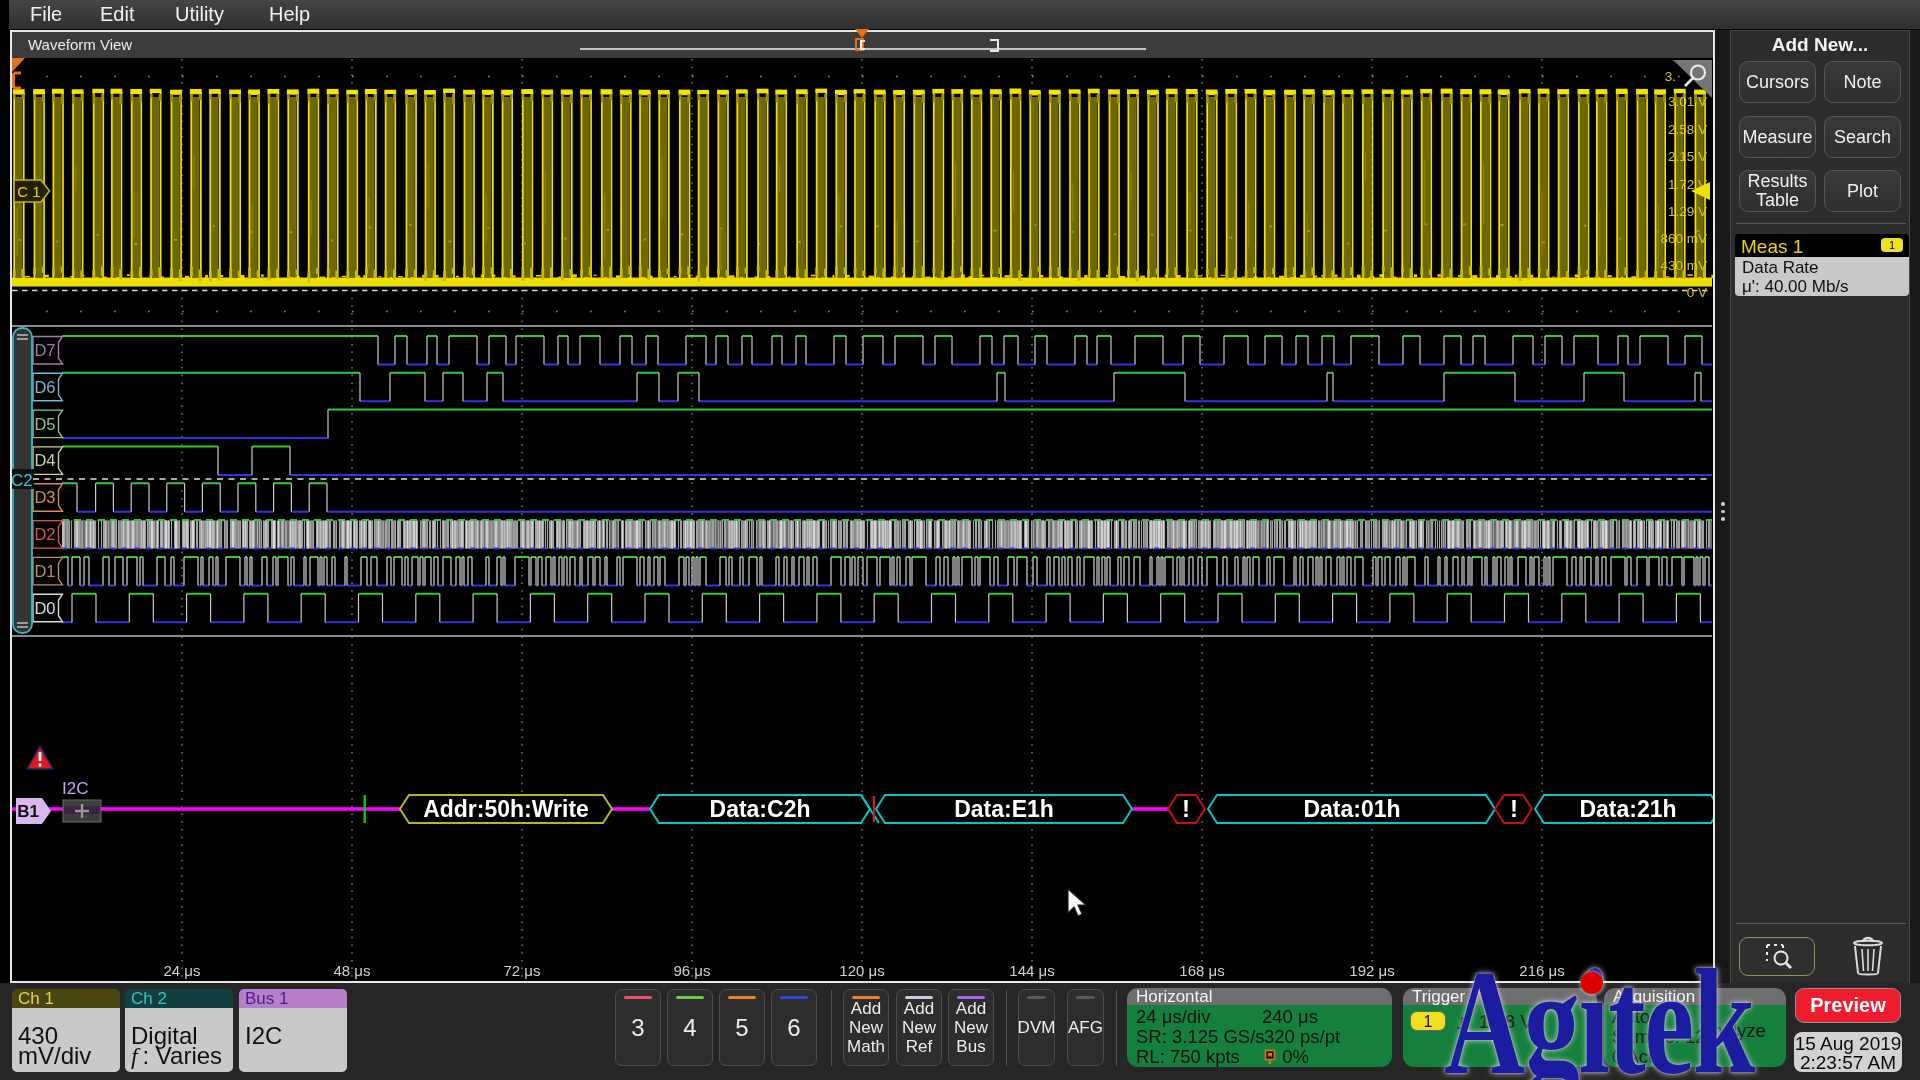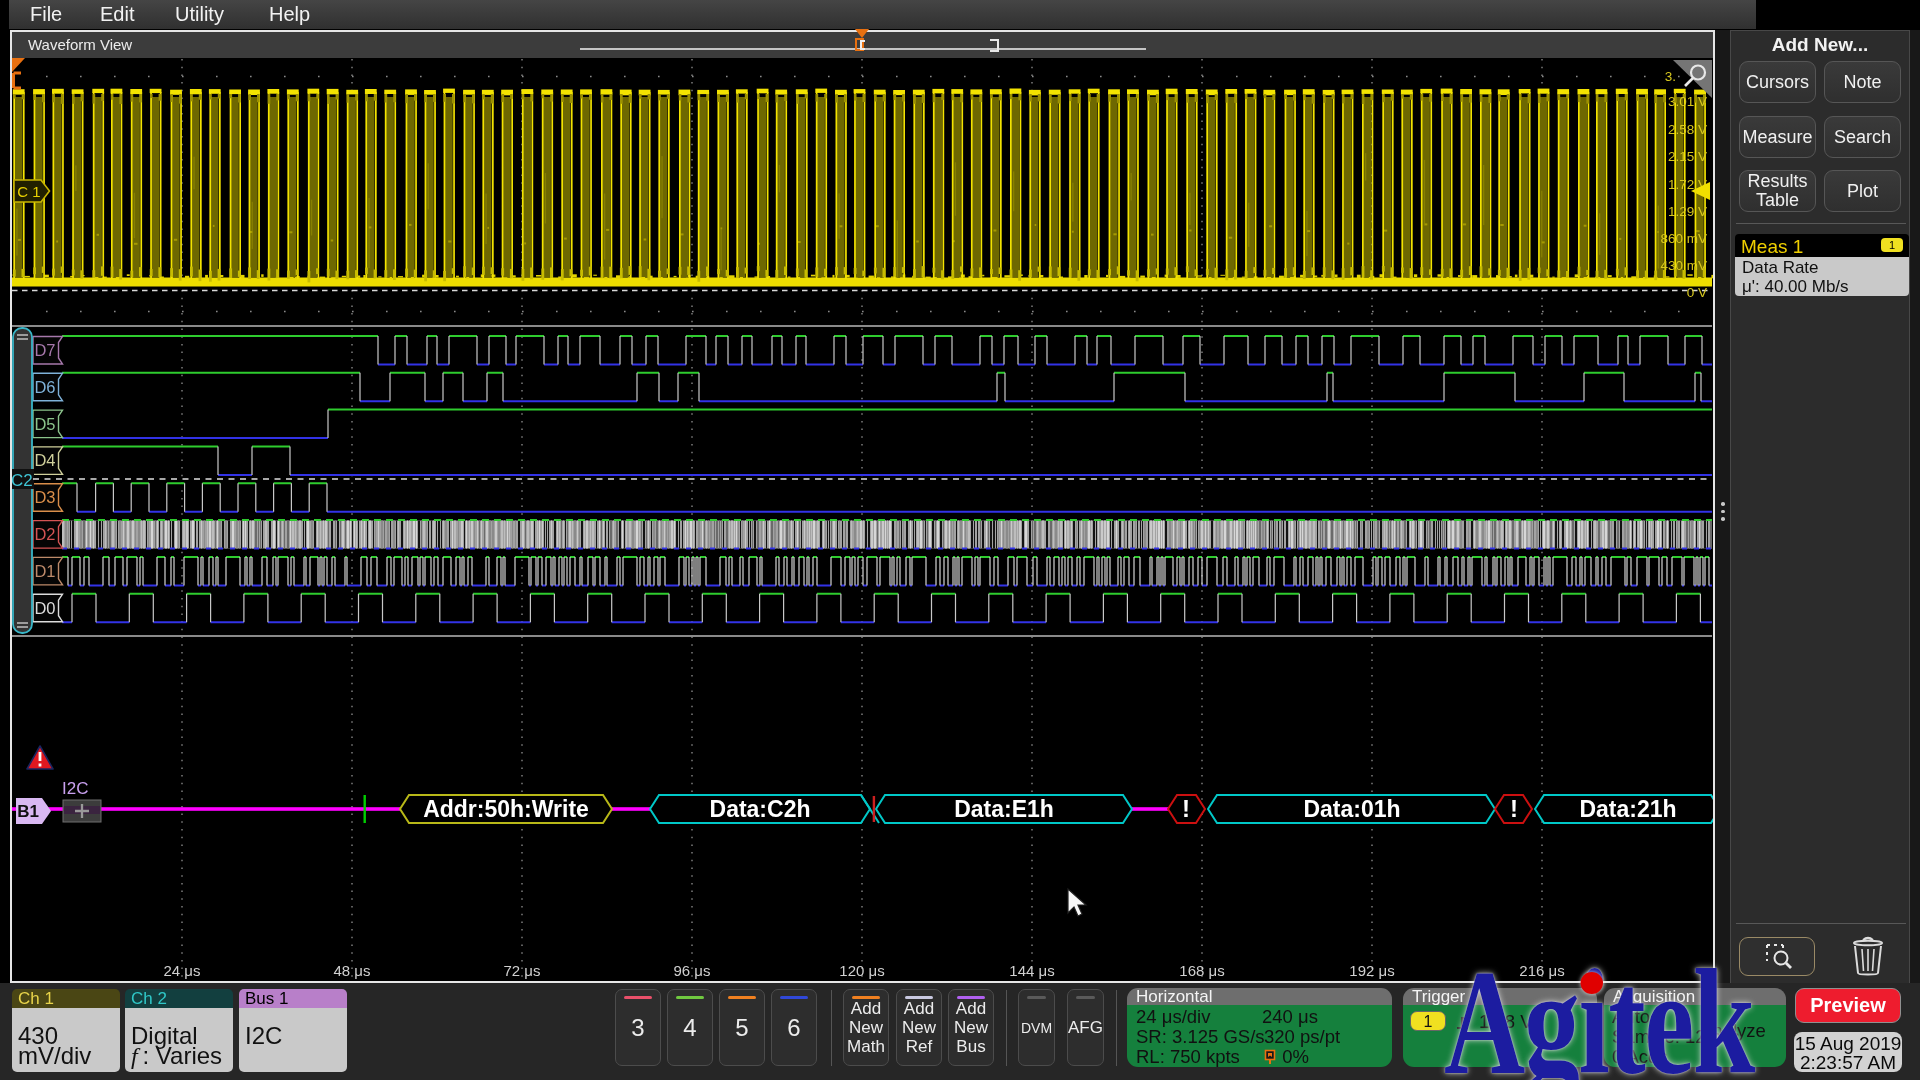--- a/index.html
+++ b/index.html
@@ -1,15 +1,15 @@
 <!DOCTYPE html>
 <html><head><meta charset="utf-8"><style>
 html,body{margin:0;padding:0;background:#000;width:1920px;height:1080px;overflow:hidden}
 *{box-sizing:border-box;font-family:"Liberation Sans",sans-serif}
-#menubar{position:absolute;left:0;top:0;width:1756px;height:29px;background:linear-gradient(#454545,#303030);color:#f2f2f2;font-size:20px}
+#menubar{position:absolute;left:0;top:0;width:1920px;height:29px;background:linear-gradient(#454545,#303030);color:#f2f2f2;font-size:20px}
 #menubar span{position:absolute;top:3px}
 #wview{position:absolute;left:10px;top:30px;width:1705px;height:953px;background:#e6e6e6;padding:2px}
 #wvinner{position:absolute;left:2px;top:2px;width:1701px;height:949px;background:#0a0a0a}
 #wvheader{position:absolute;left:0;top:0;width:1701px;height:26px;background:#3c3c3c;color:#ececec;font-size:15px}
 #plot{position:absolute;left:0;top:26px;width:1701px;height:923px;background:#000;overflow:hidden}
 #sidebar{position:absolute;left:1730px;top:30px;width:180px;height:954px;background:#2c2c2c;border:1px solid #484848}
 .sbtn{position:absolute;width:77px;height:42px;background:linear-gradient(#3a3a3a,#2f2f2f);border:1px solid #565656;border-radius:9px;color:#f0f0f0;font-size:18px;display:flex;align-items:center;justify-content:center;text-align:center;line-height:19px}
 #botbar{position:absolute;left:0;top:983px;width:1920px;height:116px;background:#262626}
 .badge{position:absolute;top:6px;border-radius:5px;overflow:hidden}
 .badge .hd{height:19px;font-size:17px;padding-left:6px;line-height:19px}
@@ -1752,34 +1752,34 @@
       <div class="hd" style="background:#4a4614;color:#e8d44a">Ch 1</div>
       <div class="bd" style="height:64px">430 mV/div<br><svg width="16" height="15" viewBox="0 0 16 15" style="margin:1px 0 -2px 0">
           <path d="M3 12 V8 A5 5 0 0 1 13 8 V12 M1.5 12h4M10.5 12h4" stroke="#222" stroke-width="1.8" fill="none"></path>
         </svg><br>1 GHz</div>
     </div>
   <div class="badge" style="left:125px;width:108px;height:83px">
       <div class="hd" style="background:#123f3f;color:#2fc8c8">Ch 2</div>
       <div class="bd" style="height:64px">Digital<br><i style="font-family:'Liberation Serif',serif">f</i> : Varies</div>
     </div>
   <div class="badge" style="left:239px;width:108px;height:83px">
-      <div class="hd" style="background:#b87fc9;color:#000000">Bus 1</div>
+      <div class="hd" style="background:#b87fc9;color:#4c1d95">Bus 1</div>
       <div class="bd" style="height:64px">I2C</div>
     </div>
 
   <div class="nbtn" style="left:615px;width:46px;font-size:24px"><div class="cline" style="background:#e8506a"></div>3</div>
   <div class="nbtn" style="left:667px;width:46px;font-size:24px"><div class="cline" style="background:#70c840"></div>4</div>
   <div class="nbtn" style="left:719px;width:46px;font-size:24px"><div class="cline" style="background:#f08020"></div>5</div>
   <div class="nbtn" style="left:771px;width:46px;font-size:24px"><div class="cline" style="background:#3048d8"></div>6</div>
   <div class="vsep" style="left:831px"></div>
   <div class="nbtn" style="left:843px;width:46px;font-size:17px;line-height:19px"><div class="cline" style="background:#f08020"></div>Add<br>New<br>Math</div>
   <div class="nbtn" style="left:896px;width:46px;font-size:17px;line-height:19px"><div class="cline" style="background:#c8c8e0"></div>Add<br>New<br>Ref</div>
   <div class="nbtn" style="left:948px;width:46px;font-size:17px;line-height:19px"><div class="cline" style="background:#b060f0"></div>Add<br>New<br>Bus</div>
   <div class="vsep" style="left:1006px"></div>
-  <div class="nbtn" style="left:1018px;width:37px;font-size:14px"><div class="cline" style="background:#5a5a5a"></div>DVM</div>
+  <div class="nbtn" style="left:1018px;width:37px;font-size:17px"><div class="cline" style="background:#5a5a5a"></div>DVM</div>
   <div class="nbtn" style="left:1067px;width:37px;font-size:17px"><div class="cline" style="background:#5a5a5a"></div>AFG</div>
   <div class="vsep" style="left:1116px"></div>
 
   <div class="panel" style="left:1127px;width:265px;height:79px">
       <div class="hd">Horizontal</div>
     <div class="bd" style="height:62px">
       <span style="position:absolute;left:9px;top:1px">24 μs/div</span>
         <span style="position:absolute;left:135px;top:1px">240 μs</span>
       <span style="position:absolute;left:9px;top:21px">SR: 3.125 GS/s</span>
         <span style="position:absolute;left:137px;top:21px">320 ps/pt</span>

